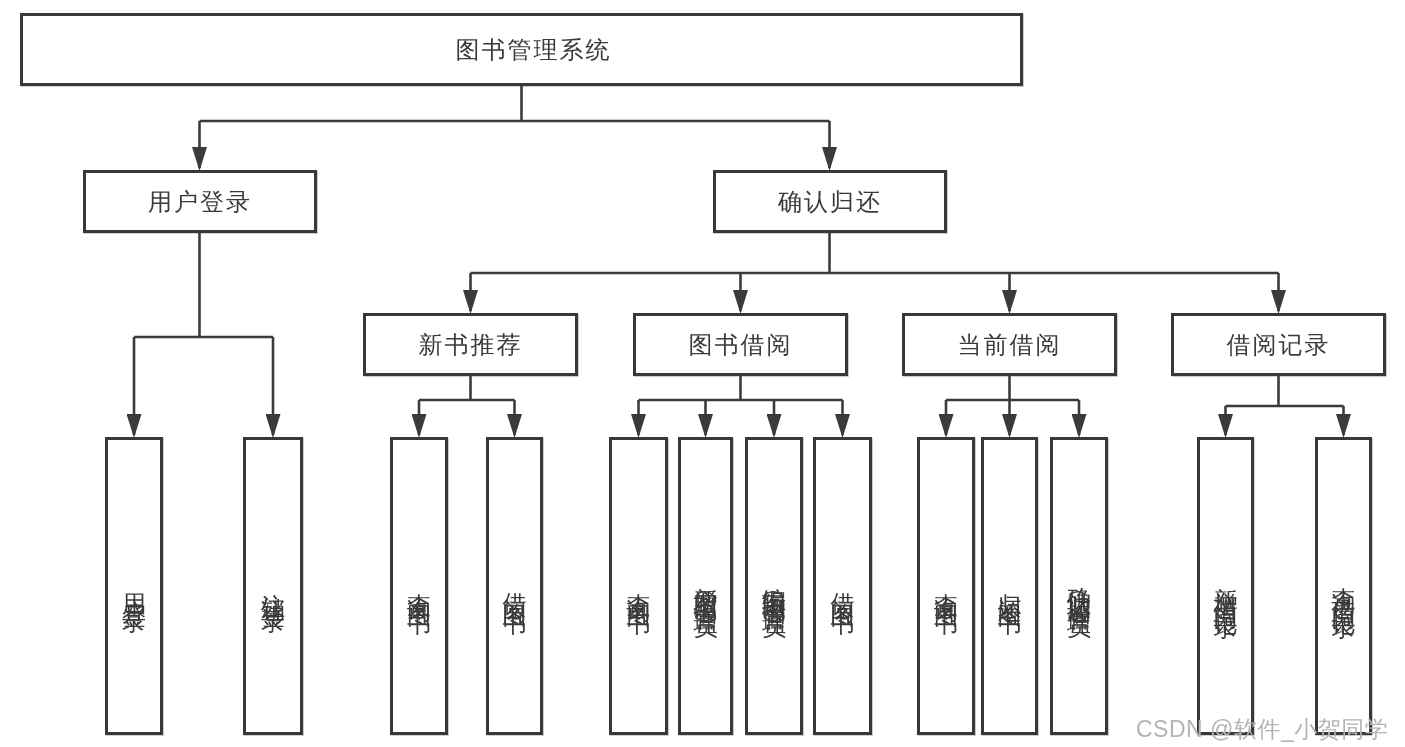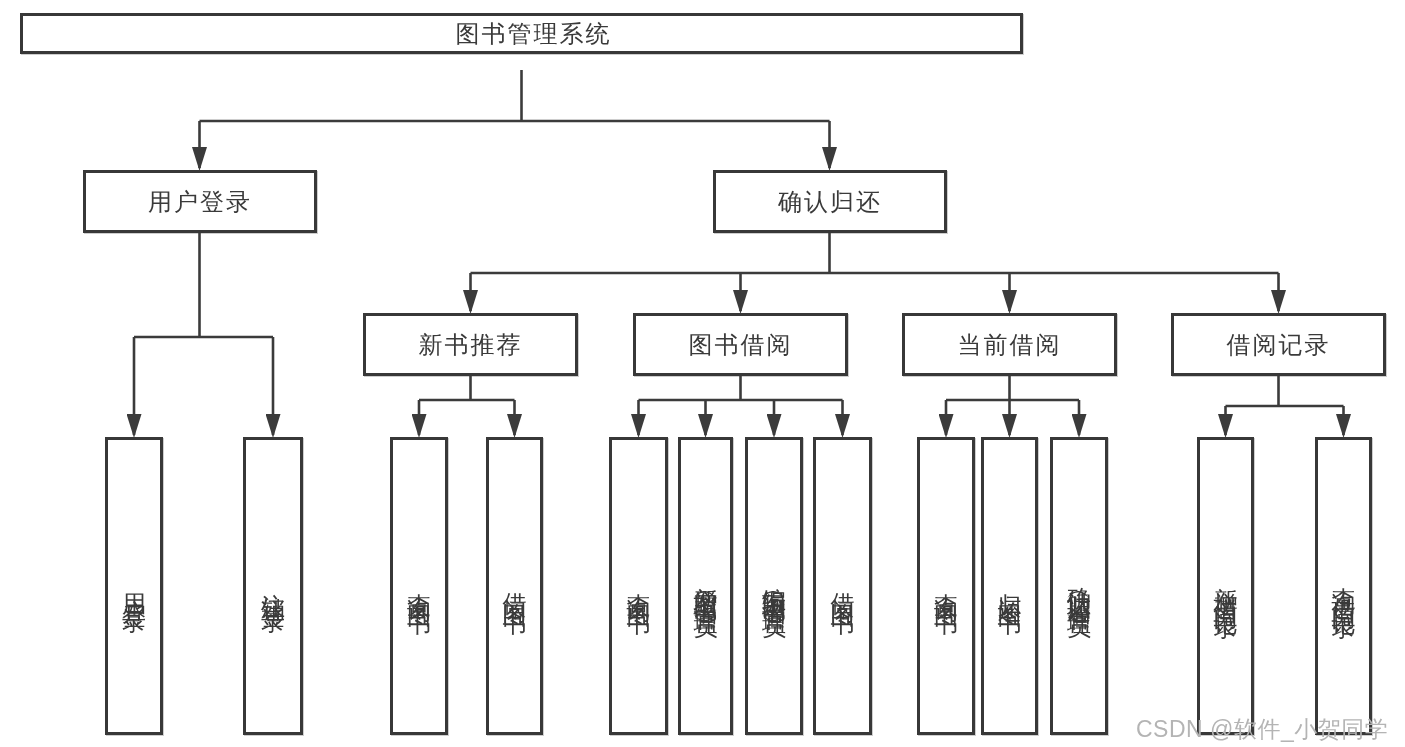--- a/index.html
+++ b/index.html
@@ -108,21 +108,21 @@
     </g>
 
     <g>
       <path class="ln" d="M1278.5 376 V406"></path>
       <path class="ln" d="M1225.5 406 H1343.5"></path>
       <path class="ln arrow" d="M1225.5 406 V435"></path>
       <path class="ln arrow" d="M1343.5 406 V435"></path>
     </g>
   </svg>
 
-  <div class="box h-label" style="left:20px; top:13px; width:1003px; height:41px;padding-left:24px;">图书管理系统</div>
+  <div class="box h-label" style="left:20px; top:13px; width:1003px; height:73px;padding-left:24px;">图书管理系统</div>
 
   <div class="box h-label" style="left:83px; top:170px; width:234px; height:63px;">用户登录</div>
   <div class="box h-label" style="left:713px; top:170px; width:234px; height:63px;">确认归还</div>
 
   <div class="box h-label" style="left:363px; top:313px; width:215px; height:63px;">新书推荐</div>
   <div class="box h-label" style="left:633px; top:313px; width:215px; height:63px;">图书借阅</div>
   <div class="box h-label" style="left:902px; top:313px; width:215px; height:63px;text-align:center;">当前借阅</div>
   <div class="box h-label" style="left:1171px; top:313px; width:215px; height:63px;">借阅记录</div>
 
   <div class="box v-label" style="left:105px; top:437px; width:58px; height:298px;">用户登录</div>

